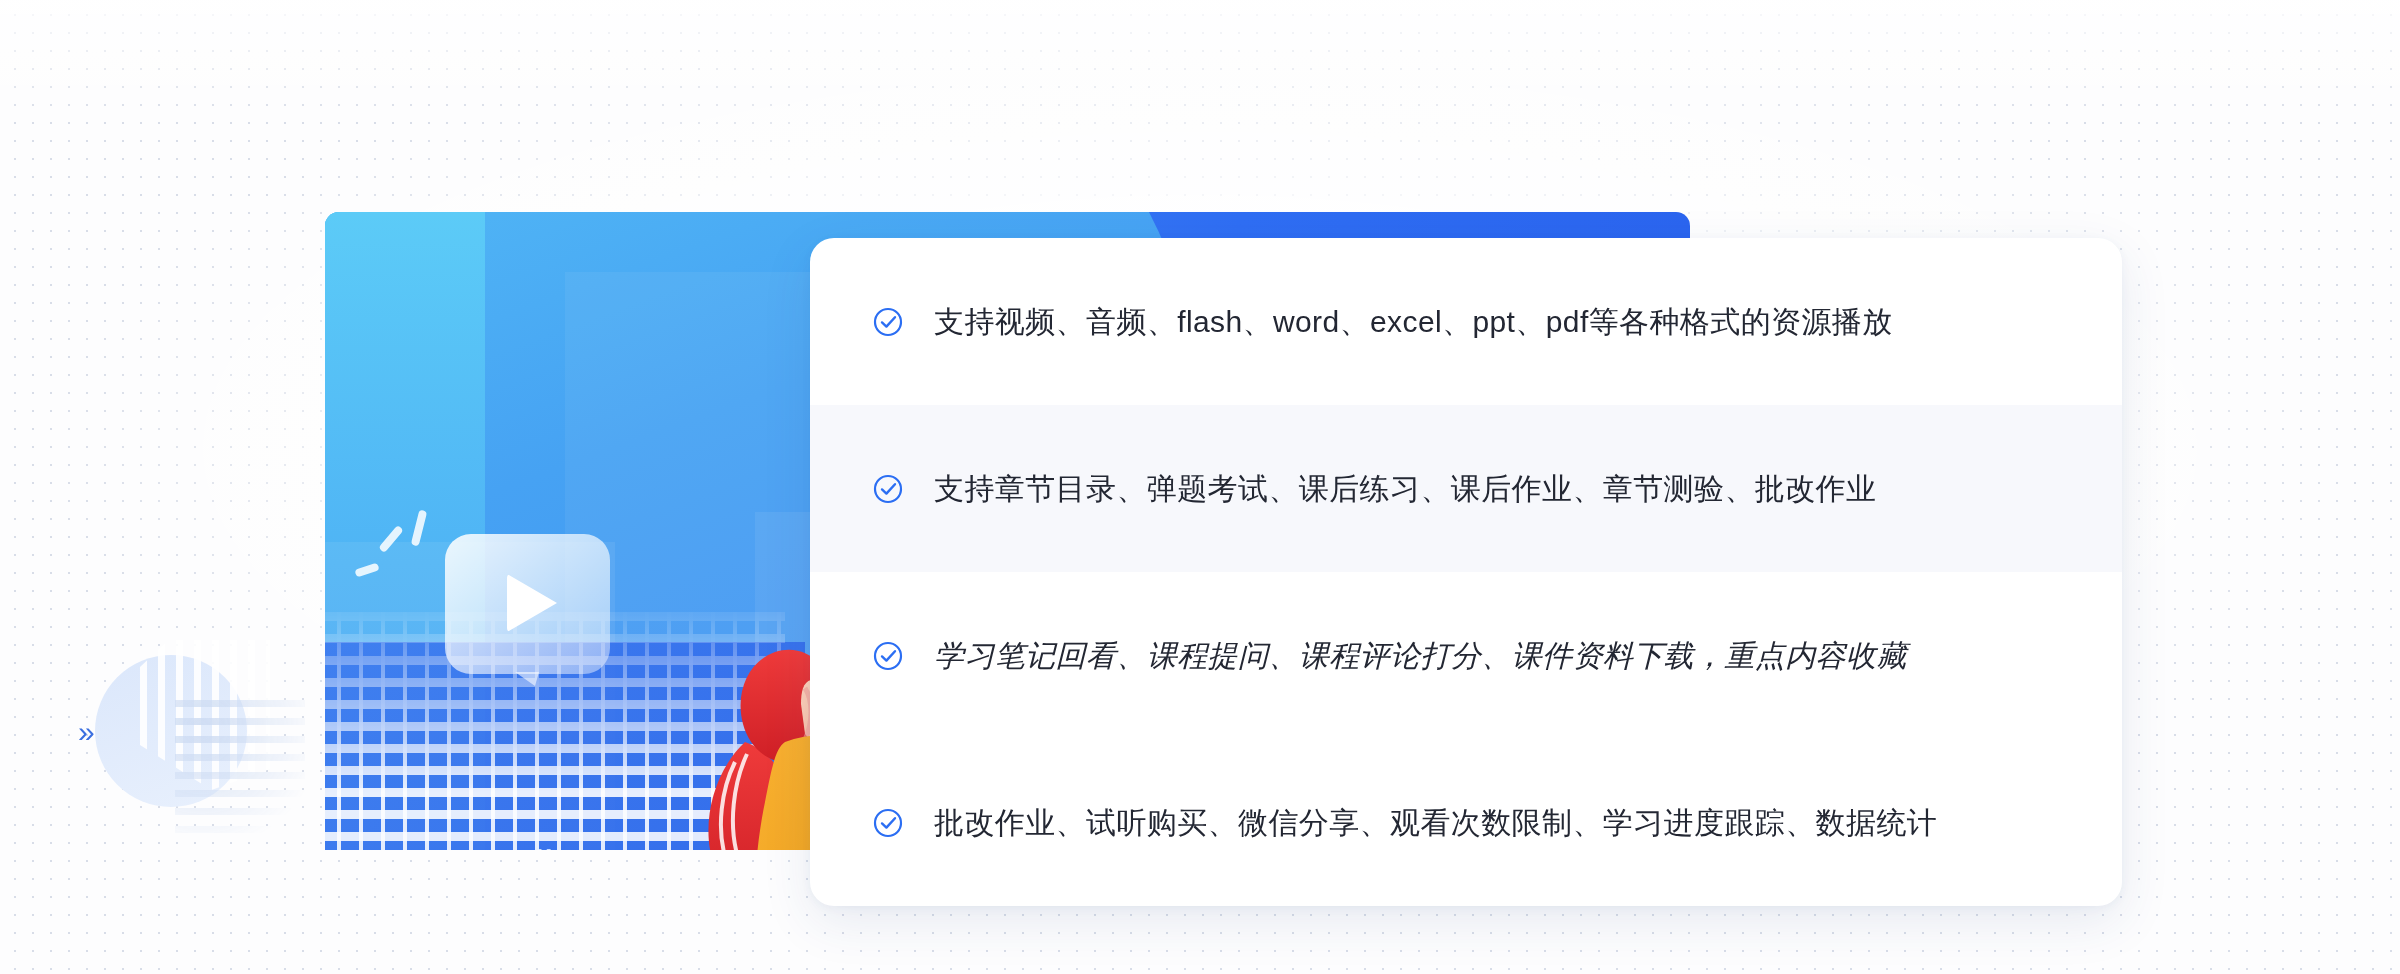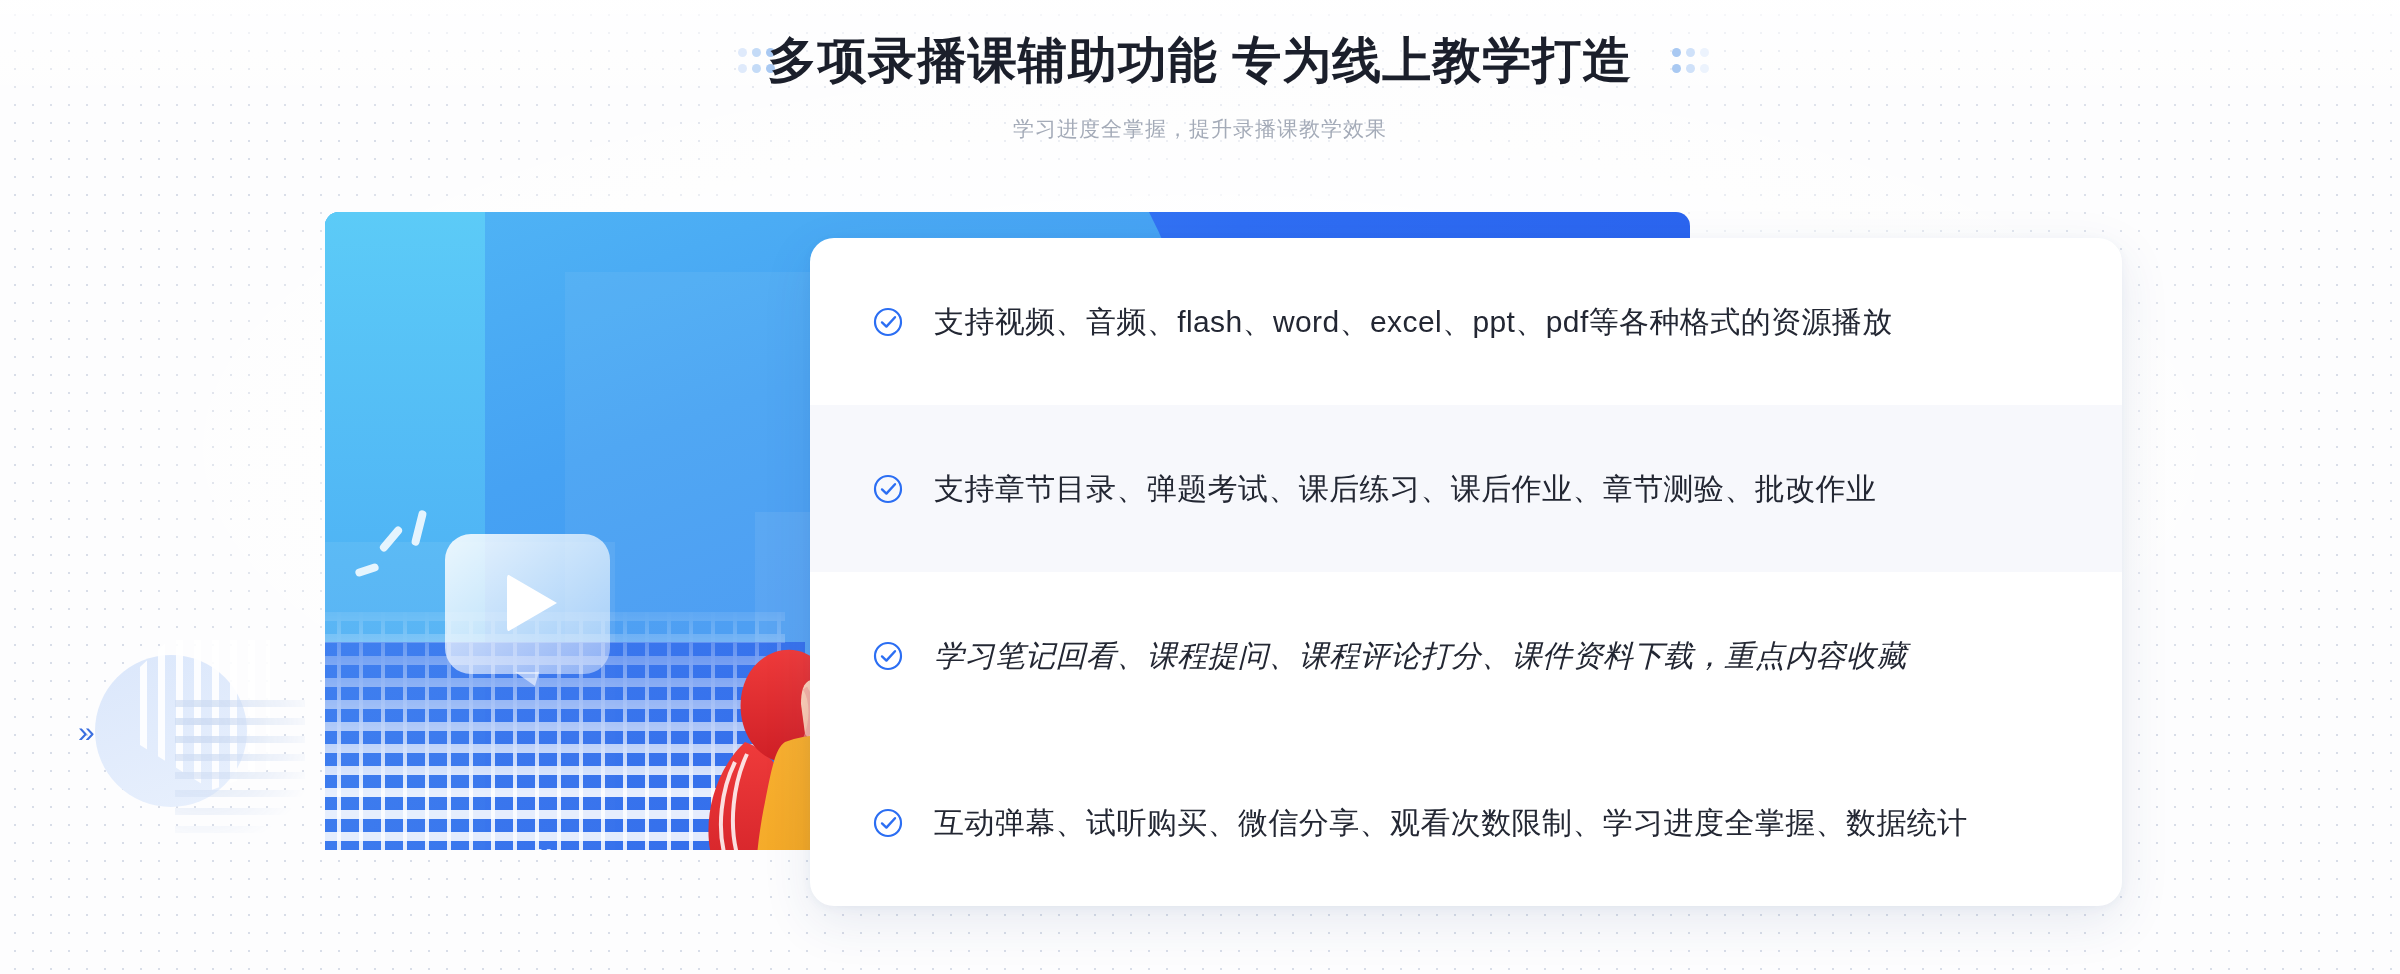--- a/index.html
+++ b/index.html
@@ -179,43 +179,20 @@
     font-size:30px; color:#232733; letter-spacing:.4px; white-space:nowrap;
   }
 </style>
 </head>
 <body>
 
 <div id="stage">
 
   <div id="vignette"></div>
 
-  <div id="header">
-
-    <div class="dotcluster" id="dots-left">
-      <i style="background:#dfeafb"></i>
-        <i style="background:#c4dbf7"></i>
-        <i style="background:#a9c9f2"></i>
-      <i style="background:#dfeafb"></i>
-        <i style="background:#c4dbf7"></i>
-        <i style="background:#a9c9f2"></i>
-    </div>
-
-    <div id="title">多项录播课辅助功能 专为线上教学打造</div>
-    <div id="subtitle">学习进度全掌握，提升录播课教学效果</div>
-
-    <div class="dotcluster" id="dots-right">
-      <i style="background:#a9c9f2"></i>
-        <i style="background:#cfe1f9"></i>
-        <i style="background:#ecf3fd"></i>
-      <i style="background:#a9c9f2"></i>
-        <i style="background:#cfe1f9"></i>
-        <i style="background:#ecf3fd"></i>
-    </div>
-  </div>
 
   <div id="leftcircle"></div>
   <div id="leftbars"></div>
   <div id="leftdots"></div>
   <div id="farchev">»</div>
 
   <div id="bluepanel">
     <div class="shape-bigcircle"></div>
     <div class="shape-lightleft"></div>
     <div class="shape-rounded"></div>
@@ -358,18 +335,18 @@
         <path d="M10 16.4 L14.4 20.6 L23 11.2" fill="none" stroke="#2b6ef3" stroke-width="2.4" stroke-linecap="round" stroke-linejoin="round"></path>
       </svg>
       <div class="rowtext">学习笔记回看、课程提问、课程评论打分、课件资料下载，重点内容收藏</div>
     </div>
 
     <div class="feature-row" style="top:501px;">
       <svg class="rowicon" viewBox="0 0 32 32">
         <circle cx="16" cy="16" r="13" fill="none" stroke="#2b6ef3" stroke-width="2.2"></circle>
         <path d="M10 16.4 L14.4 20.6 L23 11.2" fill="none" stroke="#2b6ef3" stroke-width="2.4" stroke-linecap="round" stroke-linejoin="round"></path>
       </svg>
-      <div class="rowtext">互动弹幕、试听购买、微信分享、观看次数限制、学习进度全掌握、数据统计</div>
+      <div class="rowtext">批改作业、试听购买、微信分享、观看次数限制、学习进度跟踪、数据统计</div>
     </div>
 
   </div>
 
 </div>
 
 </body></html>

